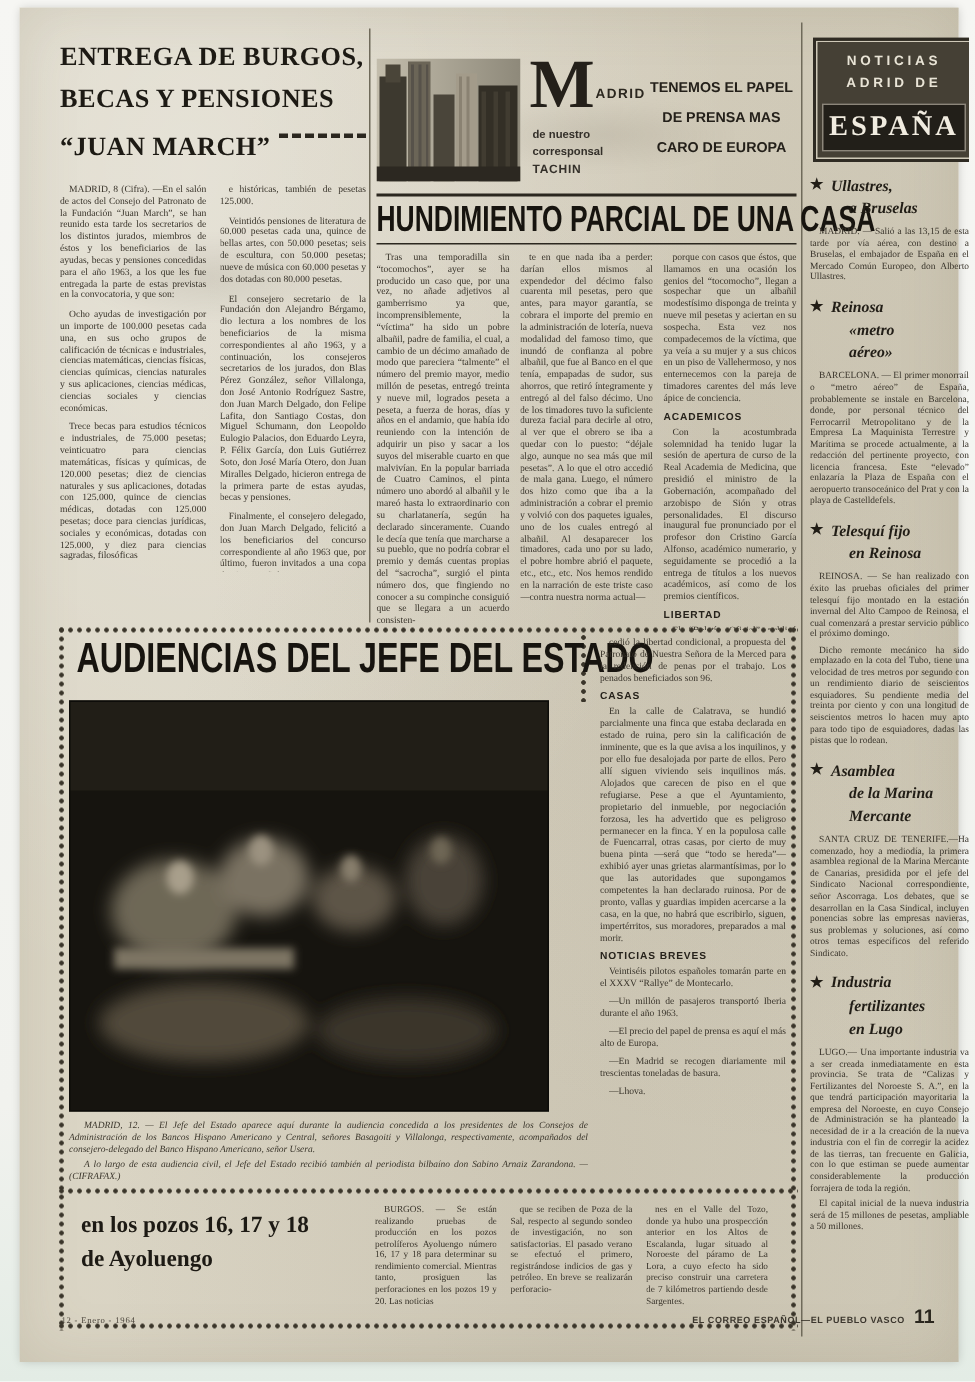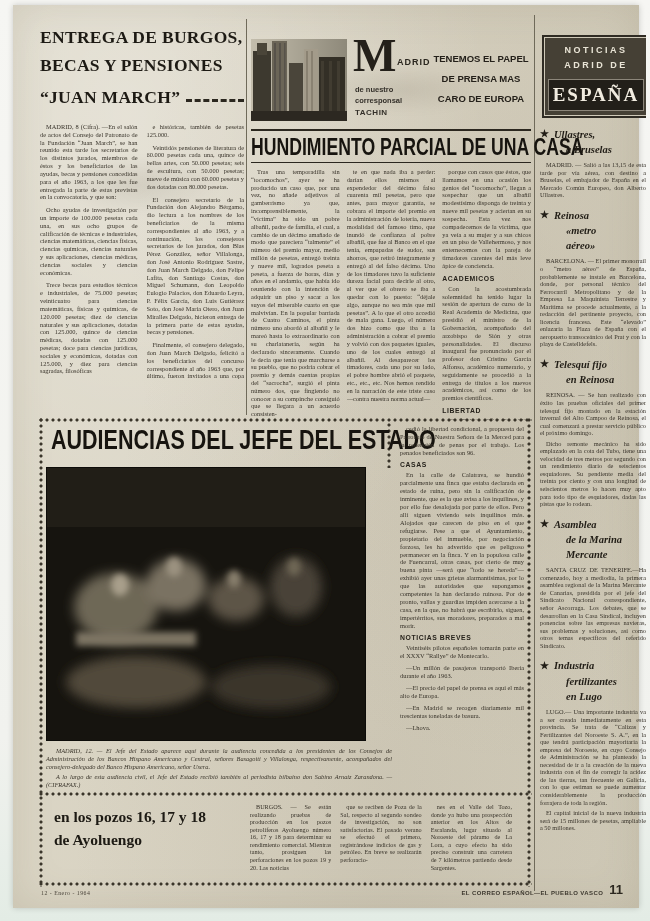--- a/index.html
+++ b/index.html
@@ -24,21 +24,21 @@
   .s2{left:300px;top:60px;width:180px;height:50px;background:radial-gradient(ellipse,#6a6251 0,transparent 70%);}
   .s3{left:90px;top:470px;width:120px;height:40px;background:radial-gradient(ellipse,#56503f 0,transparent 70%);}
   .vrule{position:absolute;width:1px;background:#6f6a5a;}
   .vrule.r1{left:233px;top:14px;height:396px;}
   .vrule.r2{left:521px;top:10px;height:876px;}
 
   
   .left-art{position:absolute;left:27px;top:18px;width:204px;}
   .left-head{font-weight:bold;font-size:17.5px;line-height:1.6;letter-spacing:.3px;color:#1d1a14;}
   .left-head .hl{display:block;text-align:left;white-space:nowrap;}
-  .left-head .hl4{display:flex;align-items:center;gap:6px;margin-top:4px;}
+  .left-head .hl4{display:flex;gap:6px;margin-top:4px;}
   .left-head .dashes{flex:1;border-bottom:3px dashed #2b271f;height:0;margin-top:6px;}
   .body-cols{display:flex;gap:9px;margin-top:12px;}
   .bcol{width:98px;font-size:6.4px;line-height:1.22;text-align:justify;overflow:hidden;color:#38332a;}
   .left-art .bcol{height:258px;}
   .bcol p{margin:0 0 5px 0;text-indent:6px;}
 
   
   .madrid{position:absolute;left:238px;top:28px;width:280px;}
   .mast{position:relative;height:94px;}
   .skyline{position:absolute;left:0;top:6px;width:96px;height:82px;}
@@ -80,36 +80,36 @@
   .col4 p{margin:0 0 4px 0;text-indent:6px;}
   .caption{position:absolute;left:8px;top:330px;width:346px;font-size:6.3px;line-height:1.3;text-align:justify;color:#3a352b;font-style:italic;}
   .caption p{margin:0 0 1px 0;text-indent:10px;}
 
   .pozos{position:absolute;left:6px;top:382px;right:6px;height:80px;}
   .pozos-head{position:absolute;left:10px;top:6px;width:194px;font-weight:bold;font-size:15.5px;line-height:1.5;color:#1d1a14;}
   .pozos-cols{position:absolute;left:206px;top:4px;right:14px;display:flex;gap:9px;}
   .pozos-cols .bcol{width:84px;height:72px;font-size:6.2px;}
 
   
-  .briefs{position:absolute;left:527px;top:30px;width:106px;height:862px;overflow:hidden;}
+  .briefs{position:absolute;left:527px;top:20px;width:106px;height:862px;overflow:hidden;}
   .espana-box{width:96px;margin-left:2px;border:2px solid #2f2b23;background:#454035;padding:6px 4px 5px 4px;box-shadow:0 0 0 1px #cfc9b8 inset;}
   .espana-box .nb{color:#e9e4d6;font-family:"Liberation Sans",sans-serif;font-weight:bold;font-size:9px;letter-spacing:2.5px;text-align:center;line-height:1.7;}
   .espana-inner{margin-top:5px;background:#221f19;border:1px solid #8c867a;padding:4px 0;}
   .espana-inner .reg{color:#f1ece0;font-weight:bold;font-size:19px;letter-spacing:2px;text-align:center;font-family:"Liberation Serif",serif;}
   .b-item{margin-top:9px;}
   .b-title{font-weight:bold;font-style:italic;font-size:10.5px;line-height:1.45;color:#211d16;}
   .b-title .row1{display:flex;align-items:center;gap:5px;}
   .star{font-style:normal;font-size:10px;color:#211d16;}
   .b-title .tl{display:block;}
   .b-title .ind{padding-left:26px;}
   .b-body{margin-top:4px;font-size:6.3px;line-height:1.2;text-align:justify;color:#38332a;}
   .b-body p{margin:0 0 3px 0;text-indent:6px;}
 
   
-  .footer{position:absolute;left:28px;right:16px;bottom:12px;display:flex;justify-content:space-between;align-items:flex-end;}
+  .footer{position:absolute;left:28px;right:16px;bottom:24px;display:flex;justify-content:space-between;align-items:flex-end;}
   .foot-left{font-size:5.8px;color:#4a443a;letter-spacing:.5px;}
   .foot-right{display:flex;align-items:flex-end;gap:6px;}
   .foot-title{font-family:"Liberation Sans",sans-serif;font-weight:bold;font-size:6px;color:#3c372e;letter-spacing:.4px;}
   .foot-num{font-family:"Liberation Sans",sans-serif;font-weight:bold;font-size:13px;color:#2b271f;line-height:.9;}
 </style>
 </head>
 <body>
 
 <div class="paper">
 

